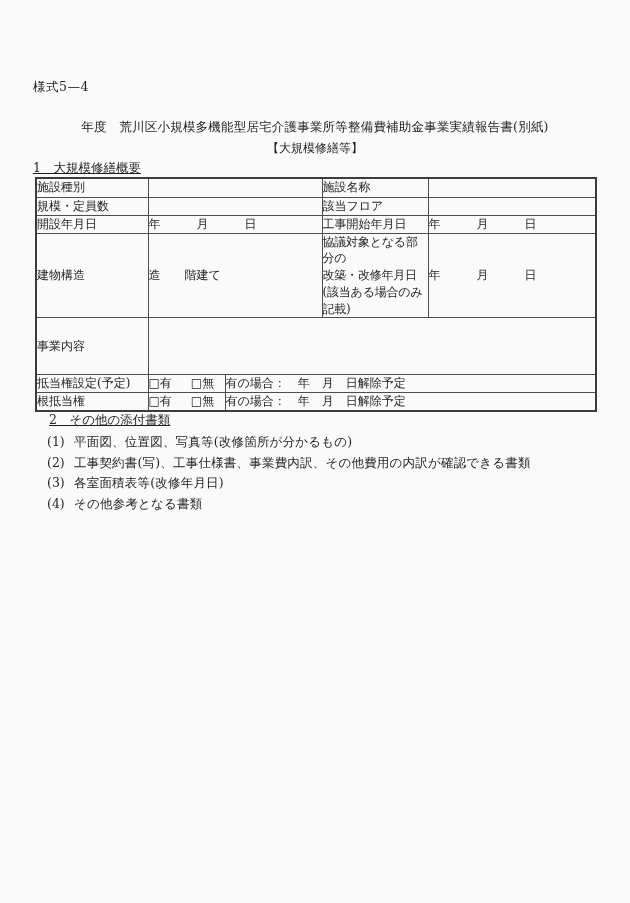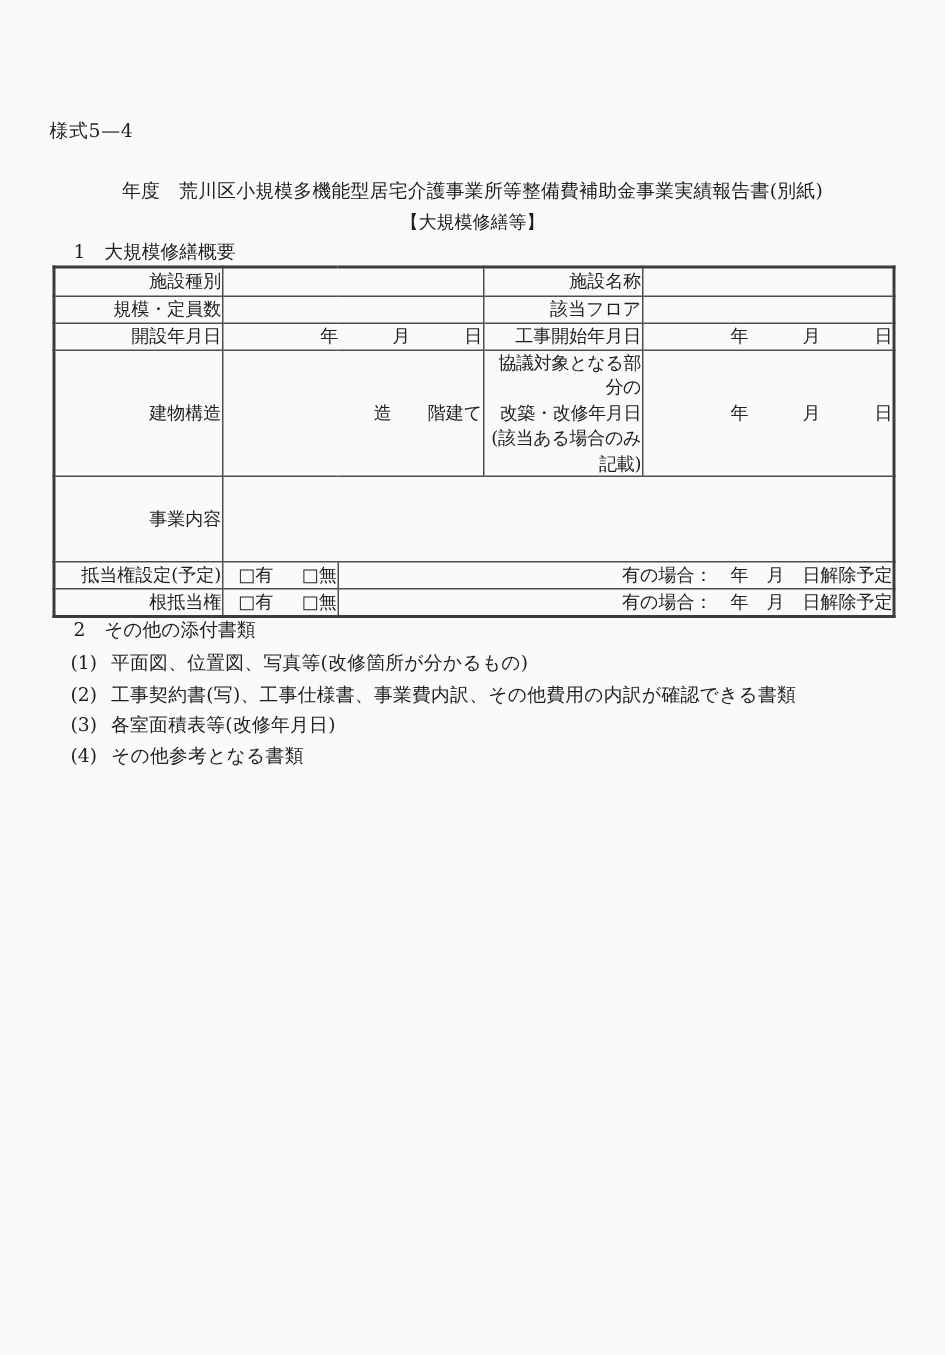--- a/index.html
+++ b/index.html
@@ -29,38 +29,39 @@
   }
   .doc-subtitle {
     position: absolute;
     left: 0; top: 140px;
     width: 100%;
     text-align: center;
     font-size: 12px;
   }
   .sec-heading {
     position: absolute;
-    left: 49px;
+    left: 33px;
     font-size: 12.5px;
+    text-decoration: underline;
   }
   .sec1 { top: 160px; }
-  .sec2 { top: 412px; }
+  .sec2 { top: 412px; margin-left: 16px; }
 
   table.overview {
     position: absolute;
     left: 35px; top: 177px;
     width: 560px;
     border-collapse: collapse;
     table-layout: fixed;
     border: 2px solid #3c3c3c;
   }
   table.overview td {
     border: 1px solid #4e4e4e;
     font-size: 12px;
-    text-align: right;
+    text-align: left;
     vertical-align: middle;
     padding: 0;
     overflow: hidden;
   }
   tr.r1 { height: 19px; }
   tr.r2 { height: 18px; }
   tr.r3 { height: 18px; }
   tr.r4 { height: 49px; }
   tr.r5 { height: 18px; }
   tr.r6 { height: 57px; }

